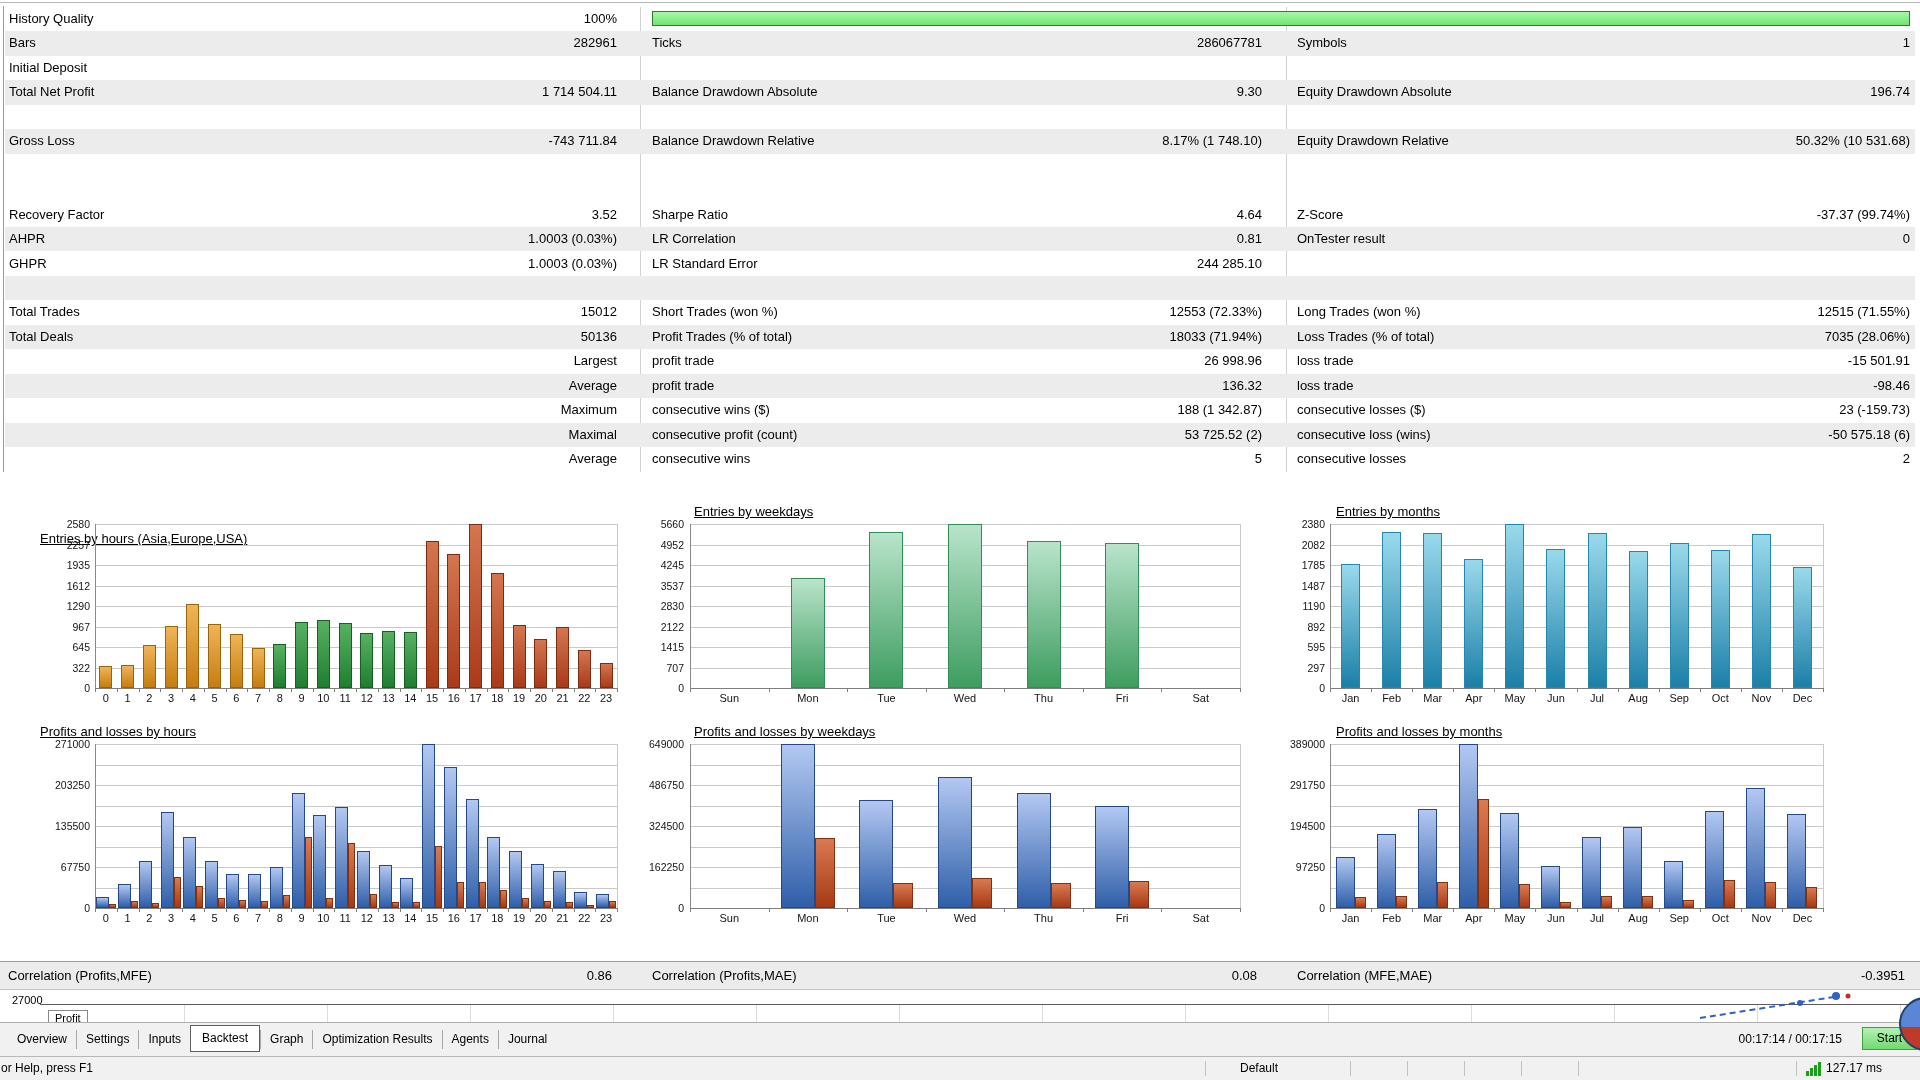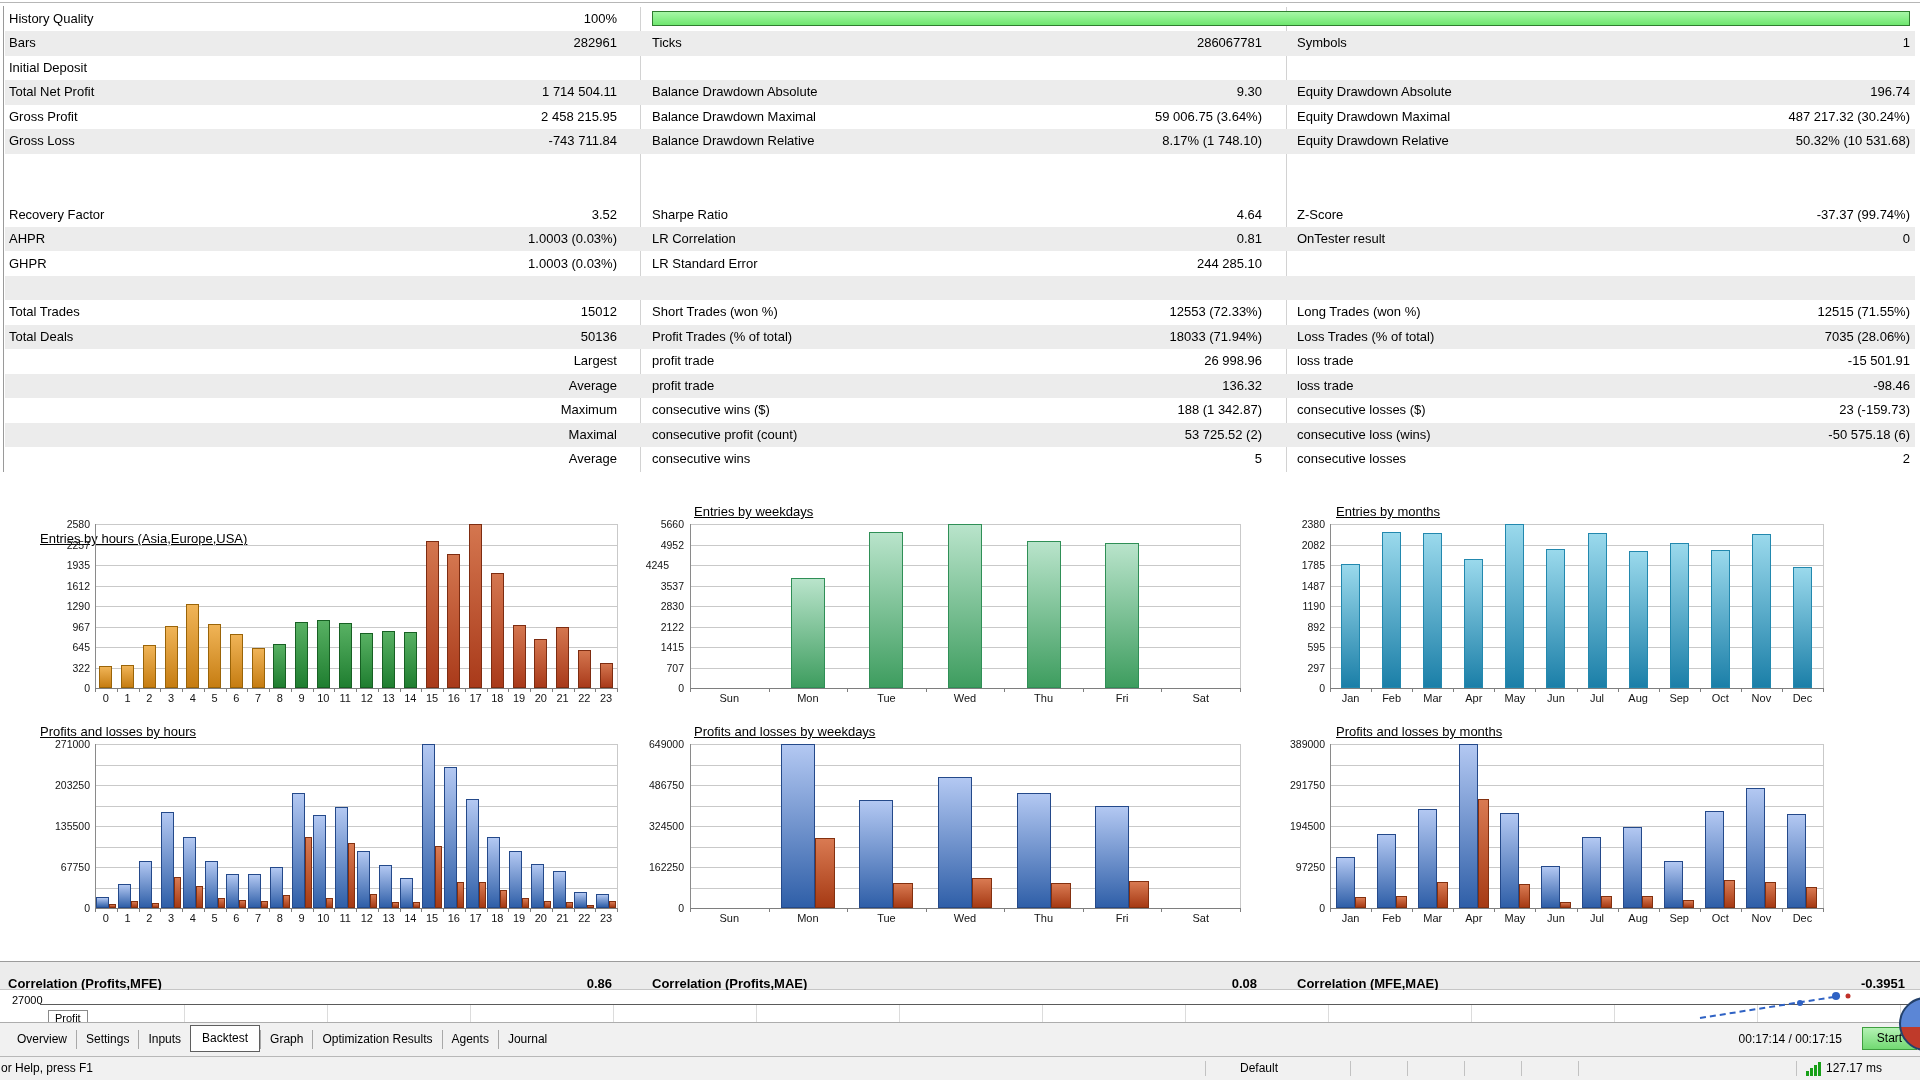--- a/index.html
+++ b/index.html
@@ -29,21 +29,21 @@
   .vax.light{background:#c9c9c9;}
   .ylab{position:absolute;font-size:10.5px;text-align:right;color:#141414;}
   .xlab{position:absolute;font-size:11px;text-align:center;color:#141414;white-space:nowrap;}
   .xtick{position:absolute;width:1px;height:4px;background:#7e7e7e;}
   .bar{position:absolute;box-sizing:border-box;border:1px solid;}
 
   
   #corr{position:absolute;left:0;top:961px;width:1920px;height:27px;background:#ececec;
         border-top:1px solid #9c9c9c;border-bottom:1px solid #c6c6c6;box-sizing:content-box;
         font-size:13px;line-height:27px;}
-  .corr-cell{position:absolute;top:8px;height:100%;white-space:nowrap;font-weight:bold;}
+  .corr-cell{position:absolute;top:0;height:100%;white-space:nowrap;}
 
   
   #psliver{position:absolute;left:0;top:990px;width:1920px;height:32px;overflow:hidden;background:#fff;}
   #psliver .ytick{position:absolute;left:12px;top:4px;font-size:11px;}
   #psliver .hline{position:absolute;left:40px;top:14px;width:1878px;height:1px;background:#5a5a5a;}
   #psliver .vgl{position:absolute;top:15px;width:1px;height:17px;background:#dcdcdc;}
   #psliver .legend{position:absolute;left:48px;top:20px;font-size:11px;border:1px solid #8a8a8a;
                    padding:1px 6px 4px 6px;background:#fff;white-space:nowrap;}
   .pie-clip{position:absolute;left:1899px;top:997px;width:54px;height:54px;border-radius:50%;
             background:linear-gradient(180deg,#5b86d6 0 56%,#bf3a2a 56% 100%);
@@ -96,28 +96,20 @@
       <div class="row" style="top: 48.9px;">
         <span class="cell l1">Initial Deposit</span>
       </div>
       <div class="row alt" style="top: 73.35px;">
         <span class="cell l1">Total Net Profit</span>
         <span class="cell v1">1 714 504.11</span>
         <span class="cell l2">Balance Drawdown Absolute</span>
         <span class="cell v2">9.30</span>
         <span class="cell l3">Equity Drawdown Absolute</span>
         <span class="cell v3">196.74</span>
-      </div>
-      <div class="row" style="top: 97.8px;">
-        <span class="cell l1">Gross Profit</span>
-        <span class="cell v1">2 458 215.95</span>
-        <span class="cell l2">Balance Drawdown Maximal</span>
-        <span class="cell v2">59 006.75 (3.64%)</span>
-        <span class="cell l3">Equity Drawdown Maximal</span>
-        <span class="cell v3">487 217.32 (30.24%)</span>
       </div>
       <div class="row alt" style="top: 122.25px;">
         <span class="cell l1">Gross Loss</span>
         <span class="cell v1">-743 711.84</span>
         <span class="cell l2">Balance Drawdown Relative</span>
         <span class="cell v2">8.17% (1 748.10)</span>
         <span class="cell l3">Equity Drawdown Relative</span>
         <span class="cell v3">50.32% (10 531.68)</span>
       </div>
       <div class="row" style="top: 146.7px;"></div>
@@ -294,21 +286,21 @@
         <div class="bar" style="left: 578px; top: 650px; width: 13px; height: 38px; border-color: rgb(125, 44, 17); background: linear-gradient(rgb(212, 118, 79), rgb(169, 58, 26));"></div>
         <div class="bar" style="left: 600px; top: 663px; width: 13px; height: 25px; border-color: rgb(125, 44, 17); background: linear-gradient(rgb(212, 118, 79), rgb(169, 58, 26));"></div>
       </div>
       <div style="position: absolute; left: 0px; top: 0px;">
         <div class="ctitle" style="left: 694px; top: 504px;">Entries by weekdays</div>
         <div class="gl" style="left: 690px; top: 524px; width: 550px;"></div>
         <div class="ylab" style="left: 622px; top: 518px; width: 62px;">5660</div>
         <div class="gl" style="left: 690px; top: 544.5px; width: 550px;"></div>
         <div class="ylab" style="left: 622px; top: 538.5px; width: 62px;">4952</div>
         <div class="gl" style="left: 690px; top: 565px; width: 550px;"></div>
-        <div class="ylab" style="left: 607px; top: 559px; width: 62px;">4245</div>
+        <div class="ylab" style="left: 622px; top: 559px; width: 62px;">4245</div>
         <div class="gl" style="left: 690px; top: 585.5px; width: 550px;"></div>
         <div class="ylab" style="left: 622px; top: 579.5px; width: 62px;">3537</div>
         <div class="gl" style="left: 690px; top: 606px; width: 550px;"></div>
         <div class="ylab" style="left: 622px; top: 600px; width: 62px;">2830</div>
         <div class="gl" style="left: 690px; top: 626.5px; width: 550px;"></div>
         <div class="ylab" style="left: 622px; top: 620.5px; width: 62px;">2122</div>
         <div class="gl" style="left: 690px; top: 647px; width: 550px;"></div>
         <div class="ylab" style="left: 622px; top: 641px; width: 62px;">1415</div>
         <div class="gl" style="left: 690px; top: 667.5px; width: 550px;"></div>
         <div class="ylab" style="left: 622px; top: 661.5px; width: 62px;">707</div>

